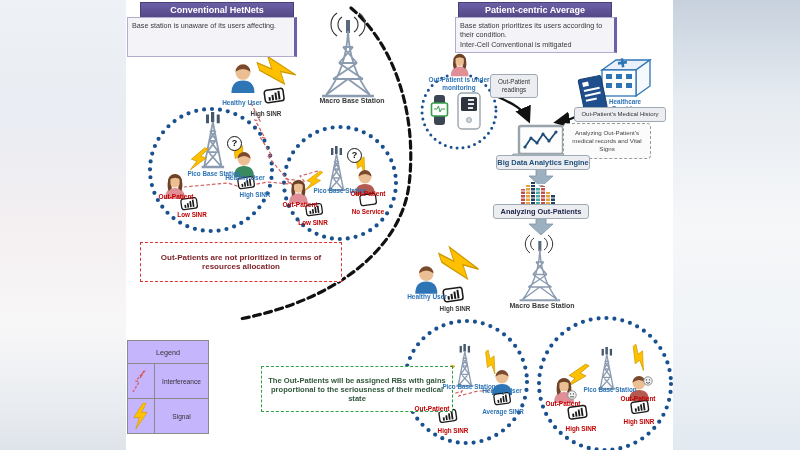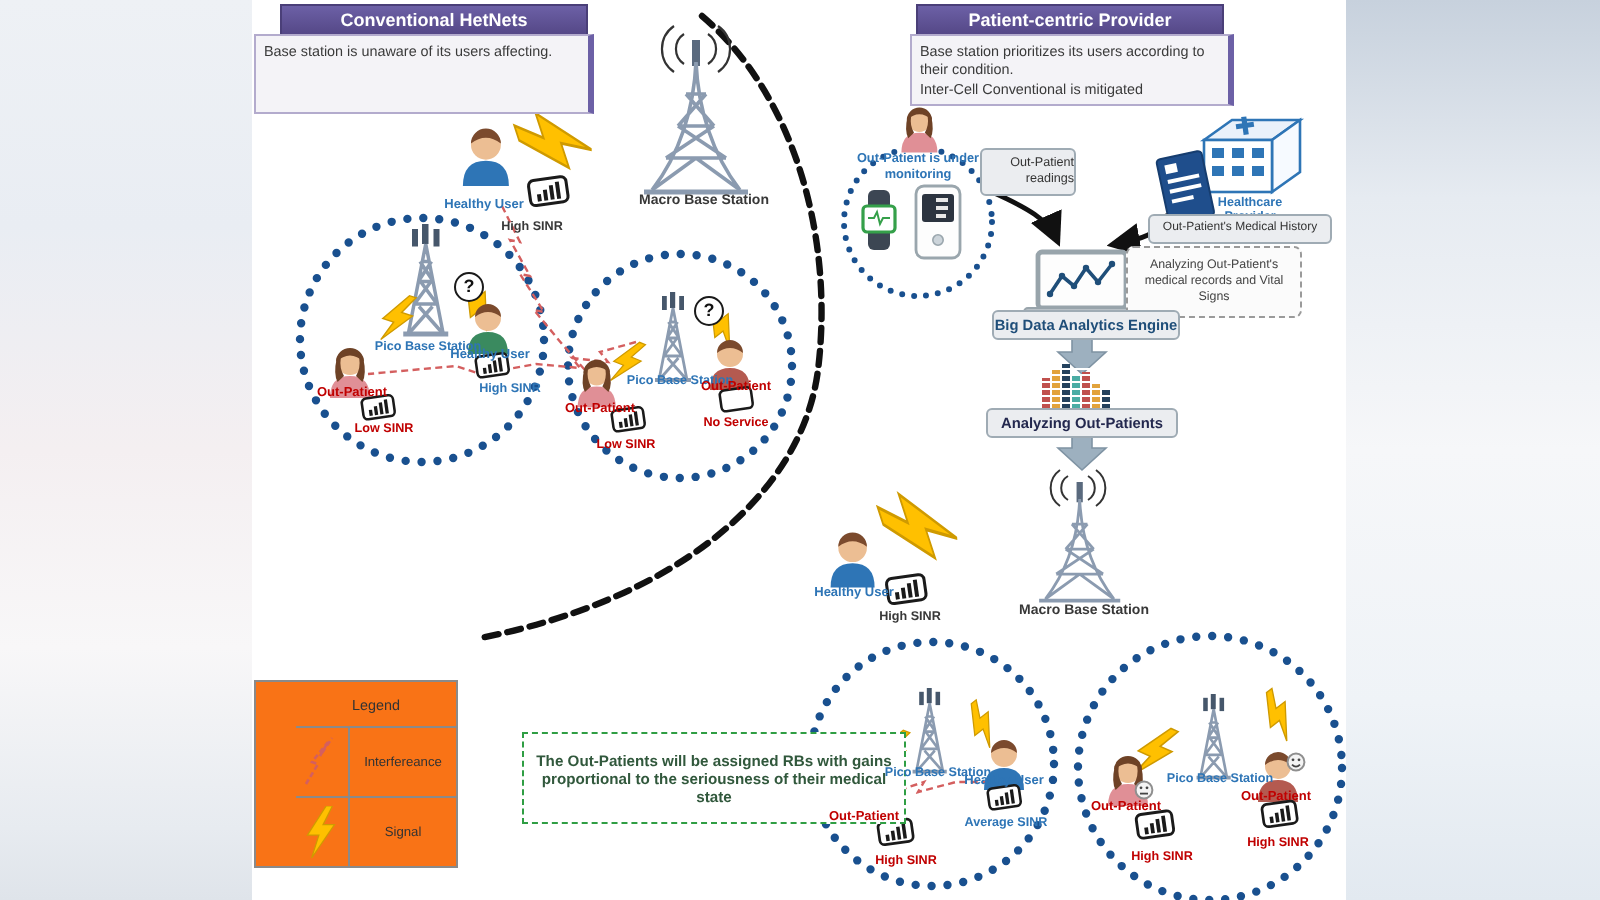--- a/index.html
+++ b/index.html
@@ -13,33 +13,33 @@
   .content{position:absolute;left:126px;top:0;width:547px;height:450px;background:#fff;}
 
   .panel-header{position:absolute;height:14px;background:linear-gradient(180deg,#6c60a6 0%,#554887 100%);
     color:#fff;font-weight:bold;font-size:9px;text-align:center;line-height:14px;border:1px solid #4a3f78;}
   .info-box{position:absolute;background:#f4f3f7;border:1px solid #b3abcd;border-right:3px solid #6c60a6;
     color:#3a3a3a;font-size:7.2px;line-height:1.3;padding:3px 4px;}
   .note-red{position:absolute;border:1.6px dashed #e03131;background:#fff;color:#7b1f24;font-weight:bold;
     font-size:8px;text-align:center;display:flex;align-items:center;justify-content:center;padding:2px 6px;}
   .note-green{position:absolute;border:1.6px dashed #2f9e44;background:#fff;color:#31583c;font-weight:bold;
     font-size:7.6px;text-align:center;display:flex;align-items:center;justify-content:center;padding:2px 5px;margin-left:45px;}
-  .pill{position:absolute;background:#ebedf0;border:1px solid #9fabb4;border-radius:3px;text-align:right;
+  .pill{position:absolute;background:#ebedf0;border:1px solid #9fabb4;border-radius:3px;text-align:center;
     color:#333;display:flex;align-items:center;justify-content:center;}
   .pill.small{font-size:6.3px;line-height:1.25;}
   .pill.engine{font-weight:bold;color:#1f4e79;font-size:7.4px;white-space:nowrap;}
   .pill.prio{font-weight:bold;color:#23284e;font-size:7.4px;white-space:nowrap;}
   .dash-box{position:absolute;border:1.2px dashed #9a9a9a;border-radius:4px;background:#fbfbfb;
     color:#444;font-size:6.2px;line-height:1.3;text-align:center;display:flex;align-items:center;justify-content:center;padding:2px 3px;}
   .lbl{position:absolute;font-weight:bold;text-align:center;line-height:1.15;}
   .blue{color:#2e75b6;} .red{color:#c00000;} .dark{color:#383838;}
   .f65{font-size:6.5px;} .f63{font-size:6.3px;} .f7{font-size:7px;}
   .qmark{position:absolute;width:13px;height:13px;border:1.6px solid #1a1a1a;border-radius:50%;background:#fff;
     font-size:9px;font-weight:bold;color:#111;text-align:center;line-height:13px;}
-  .legend{position:absolute;left:127px;top:340px;width:80px;height:92px;border:1px solid #8a8a8a;background:#f97316;padding-left:20px;}
+  .legend{position:absolute;left:127px;top:340px;width:80px;height:92px;border:1px solid #8a8a8a;background:#c4b5fd;}
   .legend .hd{height:22px;border-bottom:1px solid #8a8a8a;display:flex;align-items:center;justify-content:center;
     font-size:7.2px;color:#333;}
   .legend .row{height:34px;display:flex;}
   .legend .row + .row{border-top:1px solid #8a8a8a;}
   .legend .ic{width:26px;border-right:1px solid #8a8a8a;display:flex;align-items:center;justify-content:center;}
   .legend .tx{flex:1;display:flex;align-items:center;justify-content:center;font-size:6.6px;color:#333;}
   .mon-label{position:absolute;left:426px;top:76px;width:66px;text-align:center;color:#2e75b6;font-weight:bold;font-size:6.4px;line-height:1.2;}
 </style>
 </head>
 <body>
@@ -275,20 +275,23 @@
   <div class="lbl red f65" style="left:148px;top:193px;width:56px;">Out-Patient</div>
   <div class="lbl red f63" style="left:167px;top:211px;width:50px;">Low SINR</div>
 
   <div class="qmark" style="left:347px;top:148px;"><span>?</span></div>
   <div class="lbl blue f63" style="left:308px;top:187px;width:64px;">Pico Base Station</div>
   <div class="lbl red f65" style="left:272px;top:201px;width:56px;">Out-Patient</div>
   <div class="lbl red f63" style="left:288px;top:219px;width:50px;">Low SINR</div>
   <div class="lbl red f65" style="left:340px;top:190px;width:56px;">Out-Patient</div>
   <div class="lbl red f63" style="left:340px;top:208px;width:56px;">No Service</div>
 
+  <div class="note-red" style="left:140px;top:242px;width:188px;height:34px;">
+    <span>Out-Patients are not prioritized in terms of resources allocation</span>
+  </div>
 
   <div class="legend">
     <div class="hd">Legend</div>
     <div class="row">
       <div class="ic">
         <svg width="20" height="26" viewBox="0 0 20 26">
             <path d="M2 24 L8 14 L5 13 L13 3 L9 10 L15 1" stroke="#d45f5f" stroke-width="1.3" stroke-dasharray="2.6 1.6" fill="none"></path>
           </svg>
       </div>
       <div class="tx">Interfereance</div>
@@ -301,21 +304,21 @@
       </div>
       <div class="tx">Signal</div>
     </div>
   </div>
 
   <div class="note-green" style="left:216px;top:366px;width:180px;height:40px;">
     <span>The Out-Patients will be assigned RBs with gains proportional to the seriousness of their medical state</span>
   </div>
 
   <div class="panel-header" style="left:458px;top:2px;width:152px;">
-    <span>Patient-centric Provider</span>
+    <span>Patient-centric Average</span>
   </div>
   <div class="info-box" style="left:455px;top:17px;width:150px;height:28px;">
     <span style="display:block">Base station prioritizes its users according to their condition.</span>
     <span style="display:block">Inter-Cell Conventional is mitigated</span>
   </div>
 
   <div class="mon-label">Out-Patient is under monitoring</div>
   <div class="pill small" style="left:490px;top:74px;width:46px;height:22px;">
     <span>Out-Patient readings</span>
   </div>

